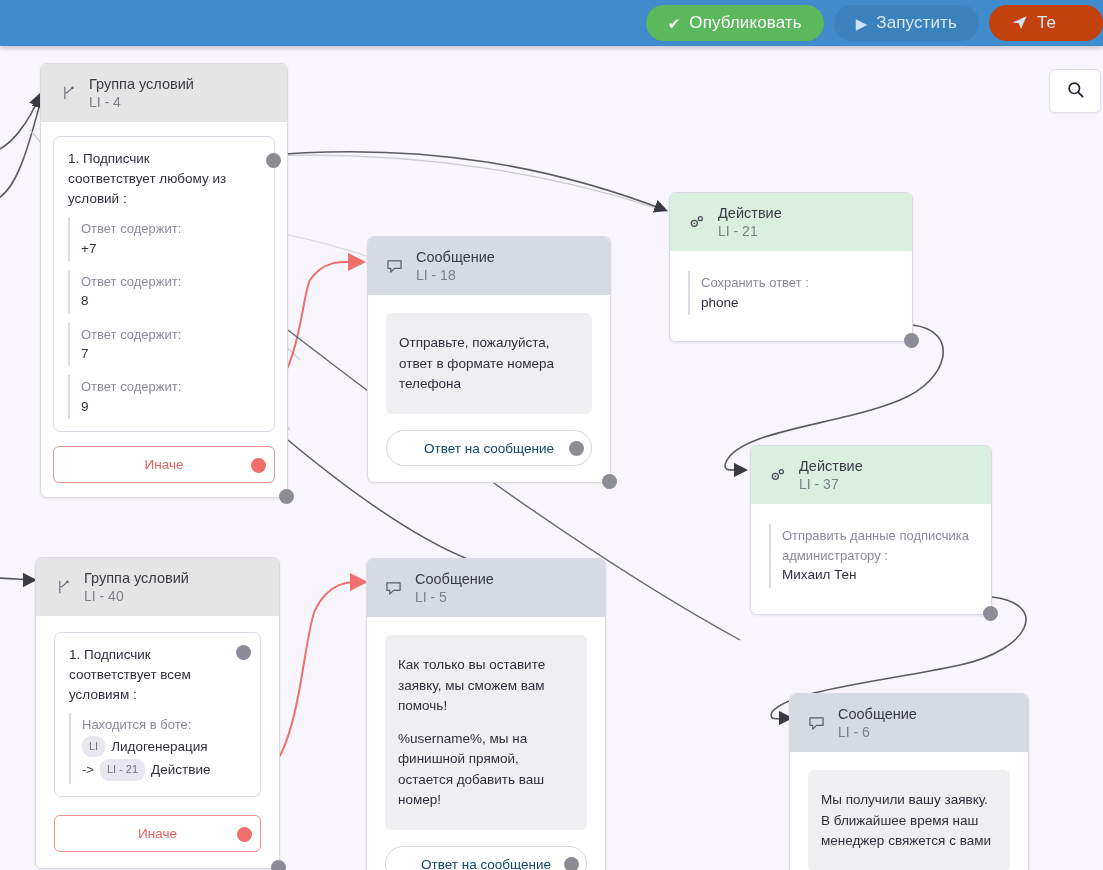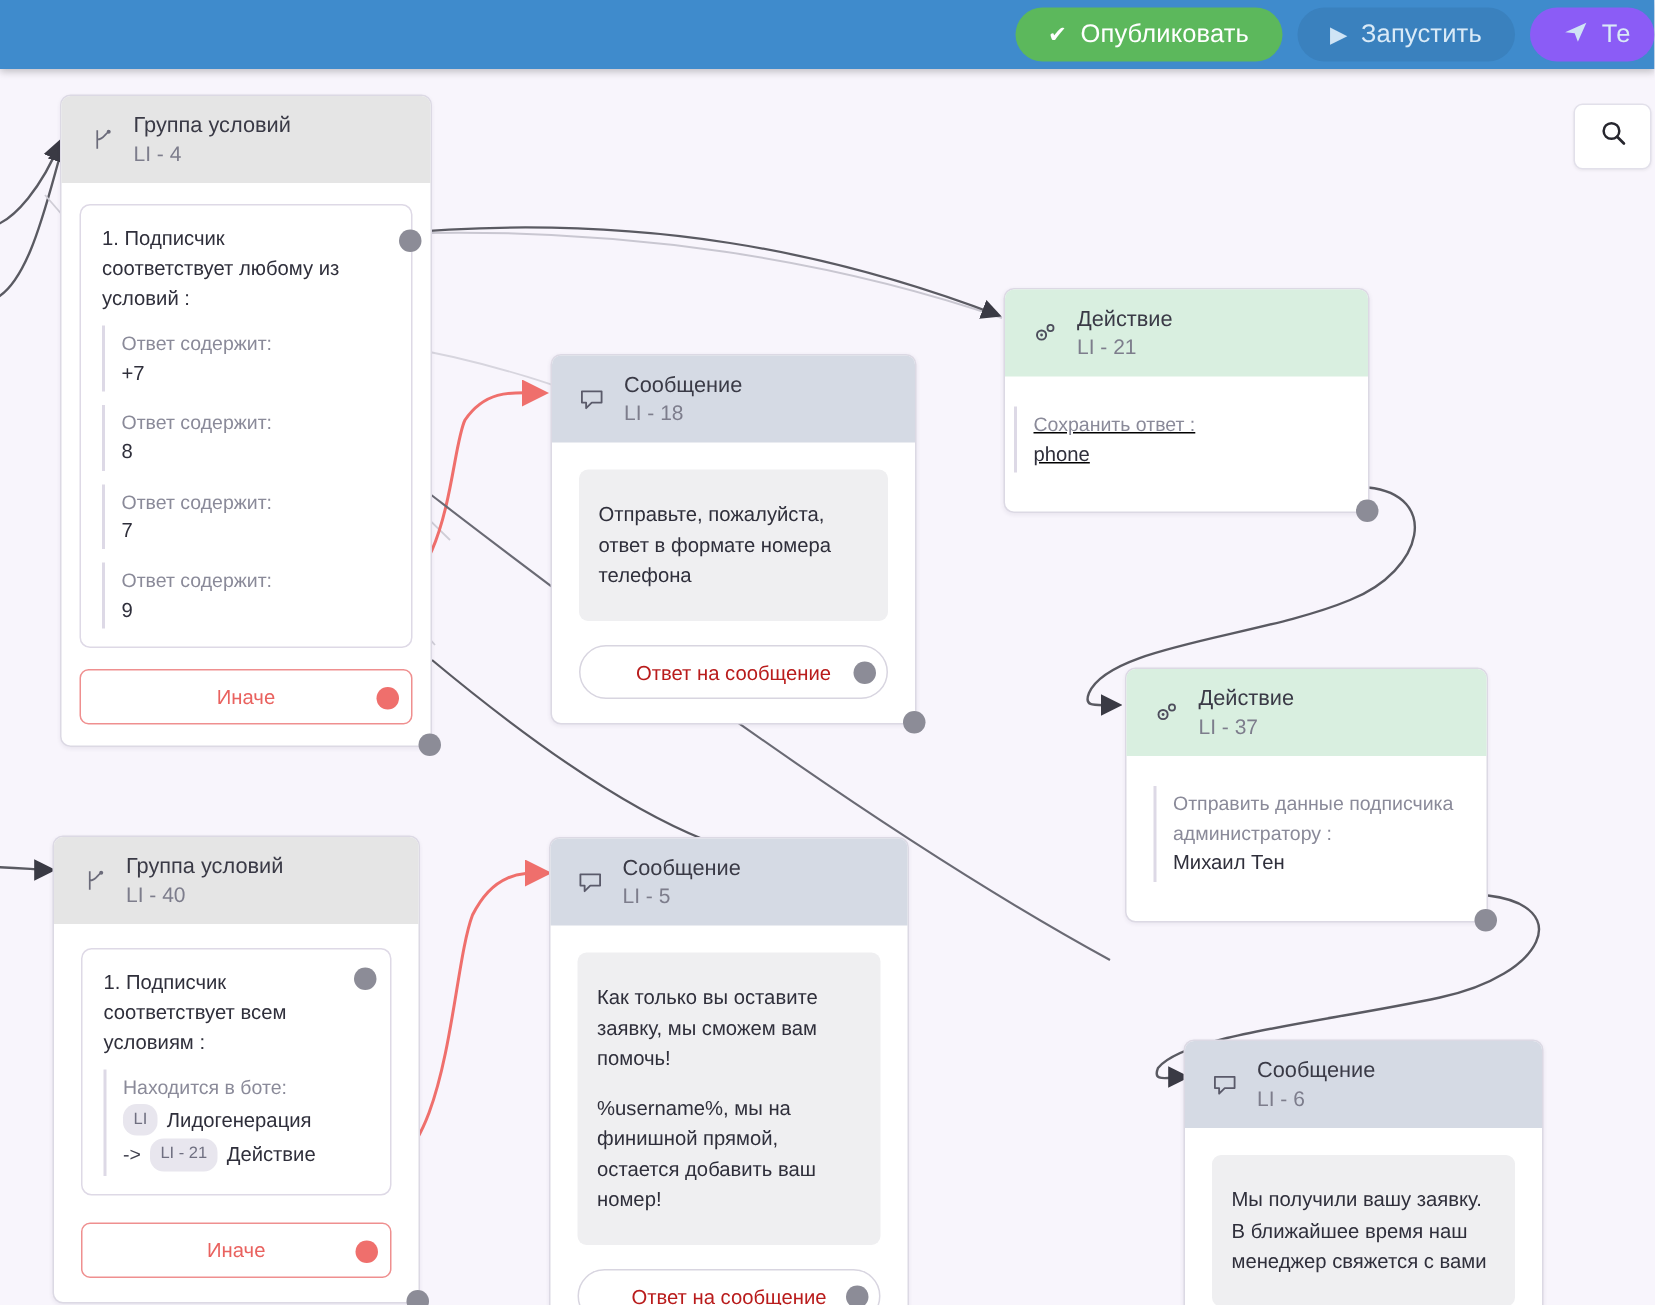--- a/index.html
+++ b/index.html
@@ -26,21 +26,21 @@
   }
   .tbtn {
     display: flex; align-items: center; gap: 9px;
     height: 36px; padding: 0 22px;
     border-radius: 18px; border: none;
     font-size: 17px; letter-spacing: .1px;
     color: #ffffff; cursor: pointer; white-space: nowrap;
   }
   .tbtn.publish { background: #5cb85c; }
   .tbtn.run { background: #3a81be; color: #d9eaf7; }
-  .tbtn.test { background: #8b5cf6; color: #d9eaf7; padding-right: 16px; }
+  .tbtn.test { background: #c2410c; color: #d9eaf7; padding-right: 47px; }
   .tbtn .gl { font-size: 15px; line-height: 1; display: inline-block; }
   .tbtn.run .gl, .tbtn.test .gl { color: #cfe4f5; }
 
   
   .searchbtn {
     position: absolute; left: 1049px; top: 69px;
     width: 52px; height: 44px;
     background: #ffffff; border: 1px solid #e2e0ea;
     border-radius: 6px;
     display: flex; align-items: center; justify-content: center;
@@ -113,21 +113,21 @@
 
   
   .bubble {
     background: #efeff1; border-radius: 6px;
     padding: 20px 13px; font-size: 13.5px; color: #2f2f3b; line-height: 1.5;
   }
   .bubble p + p { margin-top: 13px; }
   .reply-btn {
     margin-top: 16px; border: 1px solid #d8d5e0; border-radius: 19px;
     height: 36px; display: flex; align-items: center; justify-content: center;
-    font-size: 13.5px; color: #b91c1c; position: relative; cursor: pointer; background:#fff;
+    font-size: 13.5px; color: #0c4a6e; position: relative; cursor: pointer; background:#fff;
   }
 
   
   .act-item { border-left: 2px solid #ddd9e6; padding: 2px 0 2px 11px; }
   .act-label { font-size: 13px; color: #8a8a99; line-height: 1.5; }
   .act-value { font-size: 13.5px; color: #2f2f3b; line-height: 1.5; }
 
   
   .dot {
     position: absolute; width: 15px; height: 15px; border-radius: 50%;
@@ -288,21 +288,21 @@
             <circle cx="7.5" cy="11" r="3.6" fill="none" stroke="#4d4d5c" stroke-width="1.5"></circle>
             <circle cx="7.5" cy="11" r="1.1" fill="#4d4d5c"></circle>
             <circle cx="14.5" cy="5.5" r="2.4" fill="none" stroke="#4d4d5c" stroke-width="1.4"></circle>
           </svg>
       </span>
       <span class="htext">
         <span class="node-title">Действие</span>
         <span class="node-sub">LI - 21</span>
       </span>
     </div>
-    <div class="node-body" style="padding:20px 6px 26px;text-decoration:underline;">
+    <div class="node-body" style="padding:20px 18px 26px;">
       <div class="act-item">
         <div class="act-label">Сохранить ответ :</div>
         <div class="act-value">phone</div>
       </div>
     </div>
     <div class="dot" style="right:-7px; bottom:-7px;"></div>
   </div>
 
   <div class="node" style="left:750px; top:445px; width:242px;">
     <div class="node-head head-act">

